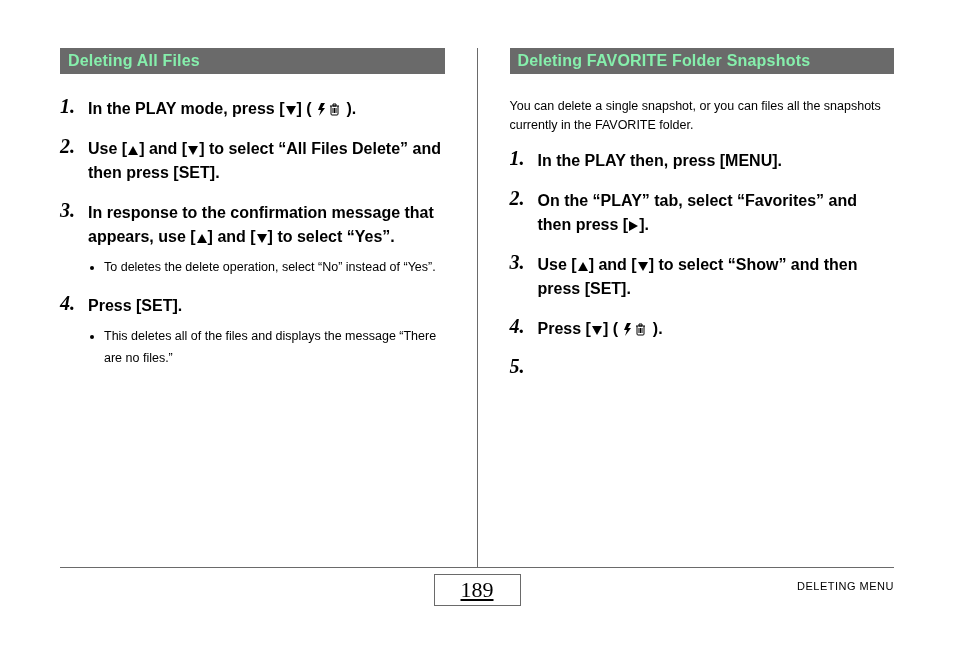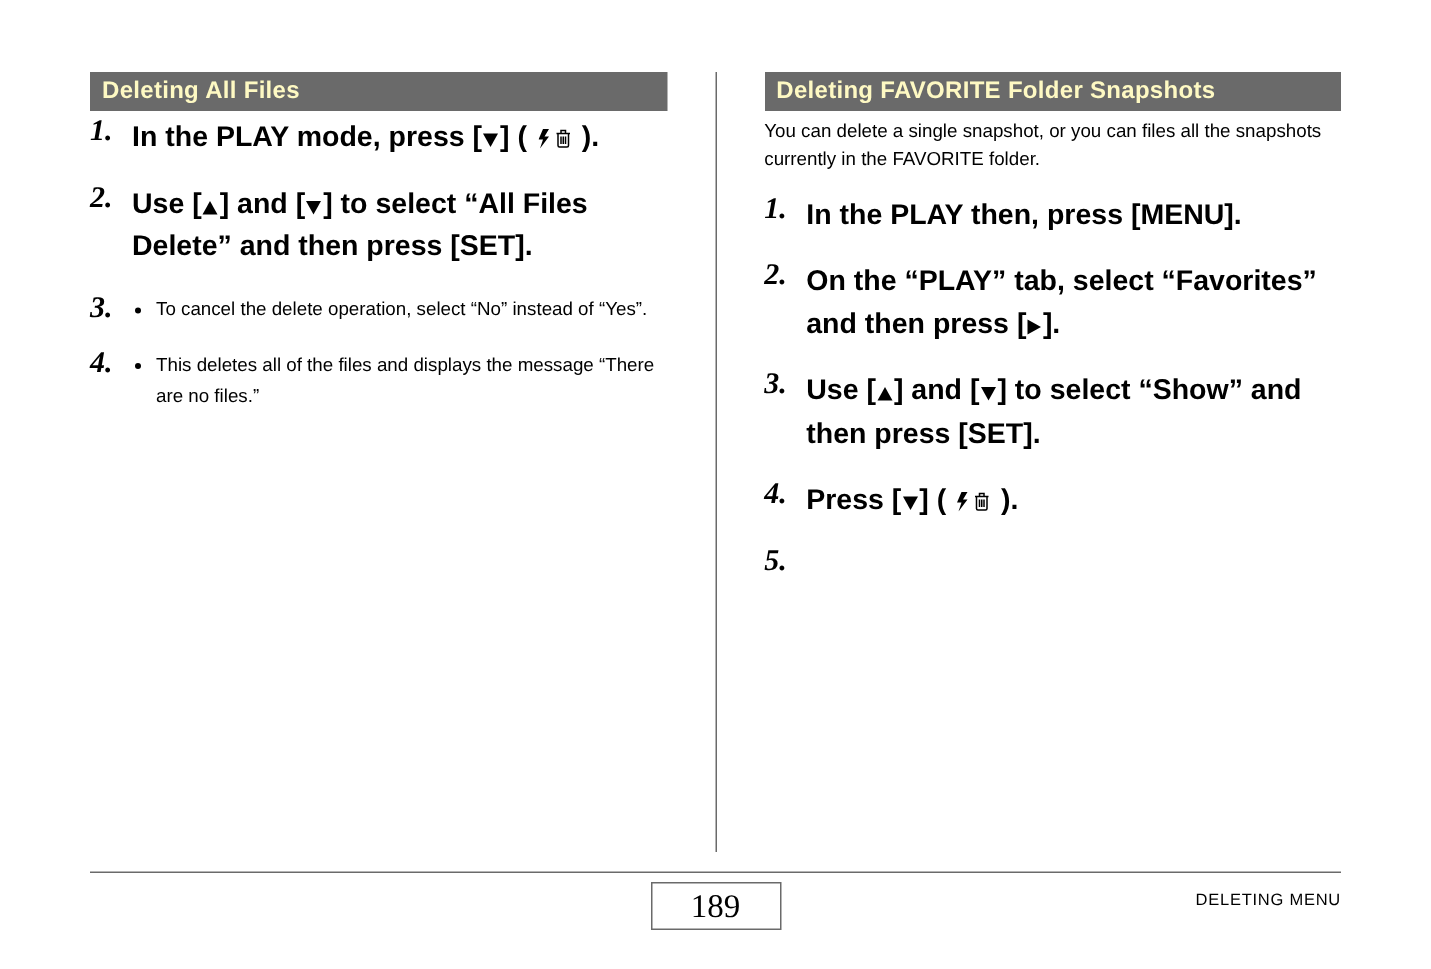--- a/index.html
+++ b/index.html
@@ -19,25 +19,25 @@
     flex: 1;
     min-width: 0;
   }
   .divider {
     width: 1px;
     background: #6a6a6a;
     margin: 0 0;
   }
   .sec-title {
     background: #6a6a6a;
-    color: #fef9c3;
+    color: #86efac;
     font-weight: bold;
     font-size: 16px;
     padding: 4px 8px;
-    margin-bottom: 4px;
+    margin-bottom: 23px;
     letter-spacing: 0.2px;
   }
   .intro {
     font-size: 12.5px;
     line-height: 1.5;
     margin-bottom: 14px;
   }
   ol.steps {
     list-style: none;
     counter-reset: step;
@@ -53,21 +53,21 @@
     position: absolute;
     left: 0;
     top: -2px;
     font-weight: bold;
     font-style: italic;
     font-size: 20px;
     font-family: "Times New Roman", serif;
   }
   .step-main {
     font-weight: bold;
-    font-size: 19px;
+    font-size: 16px;
     line-height: 1.5;
   }
   ul.sub {
     list-style: disc;
     margin-top: 8px;
     margin-left: 16px;
   }
   ul.sub li {
     font-size: 12.5px;
     line-height: 1.7;
@@ -88,21 +88,22 @@
     gap: 3px;
     align-items: center;
     vertical-align: -2px;
     margin: 0 2px;
   }
   .flash-icon svg, .trash-icon svg { display: block; }
   .footer {
     position: absolute;
     left: 60px;
     right: 60px;
-    bottom: 26px;
+    bottom: 40px;
+    text-decoration: underline;
   }
   .footer-line {
     border-top: 1px solid #6a6a6a;
     height: 1px;
     margin-bottom: 6px;
   }
   .footer-row {
     display: flex;
     align-items: center;
     justify-content: center;
@@ -143,25 +144,27 @@
                   <svg width="11" height="13" viewBox="0 0 11 13">
                     <path d="M1 3 h9 M2 3 v8 a1 1 0 0 0 1 1 h5 a1 1 0 0 0 1 -1 v-8 M4 1 h3 v2 h-3 z M4 5 v5 M5.5 5 v5 M7 5 v5" stroke="#000" stroke-width="1" fill="none"></path>
                   </svg>
                 </span>
               </span> ).</div>
           </li>
           <li>
             <div class="step-main">Use [<span class="tri tri-up"></span>] and [<span class="tri tri-down"></span>] to select “All Files Delete” and then press [SET].</div>
           </li>
           <li>
+            <div class="step-main">In response to the confirmation message that appears, use [<span class="tri tri-up"></span>] and [<span class="tri tri-down"></span>] to select “Yes”.</div>
             <ul class="sub">
-              <li>To cancel the delete operation, select “No” instead of “Yes”.</li>
+              <li>To deletes the delete operation, select “No” instead of “Yes”.</li>
             </ul>
           </li>
           <li>
+            <div class="step-main">Press [SET].</div>
             <ul class="sub">
               <li>This deletes all of the files and displays the message “There are no files.”</li>
             </ul>
           </li>
         </ol>
     </div>
 
     <div class="divider"></div>
 
     <div class="col">

